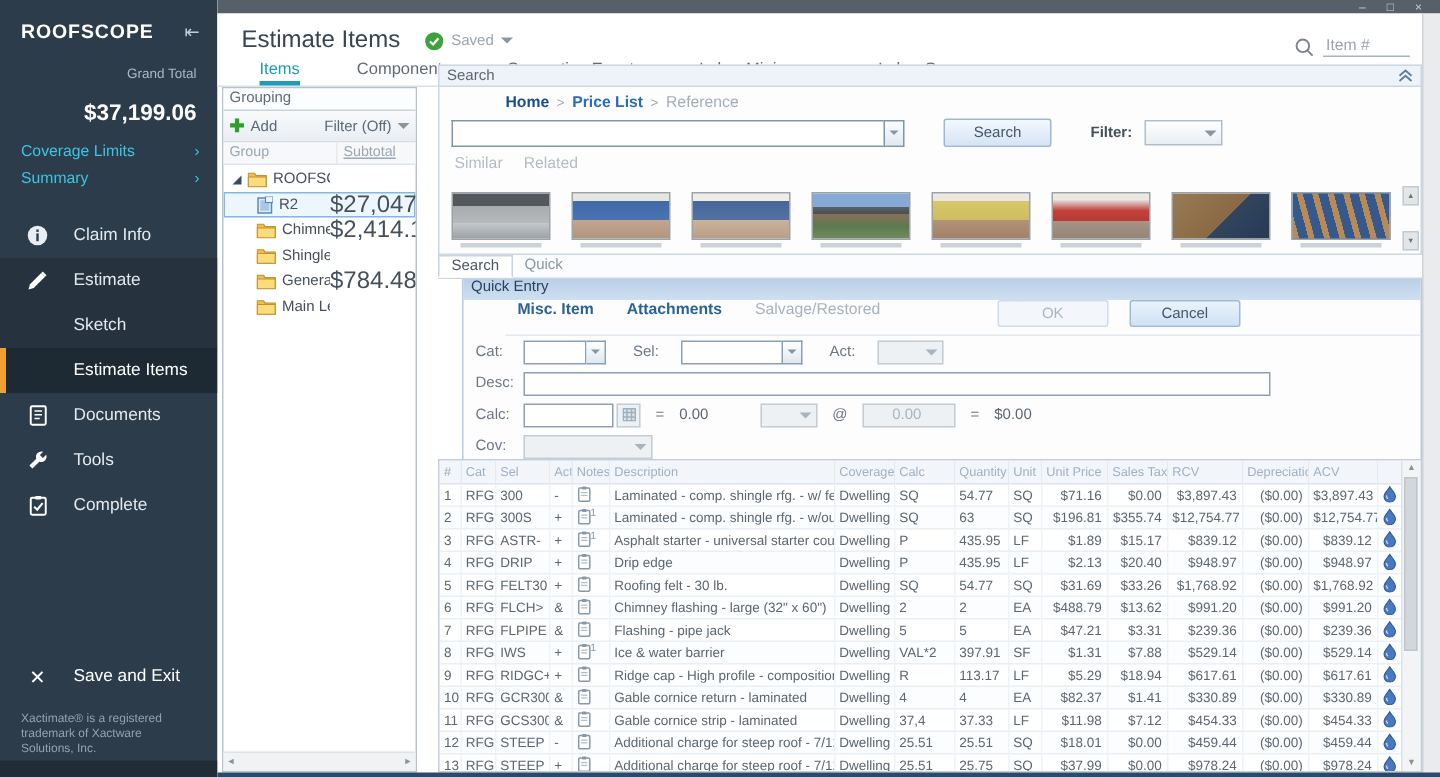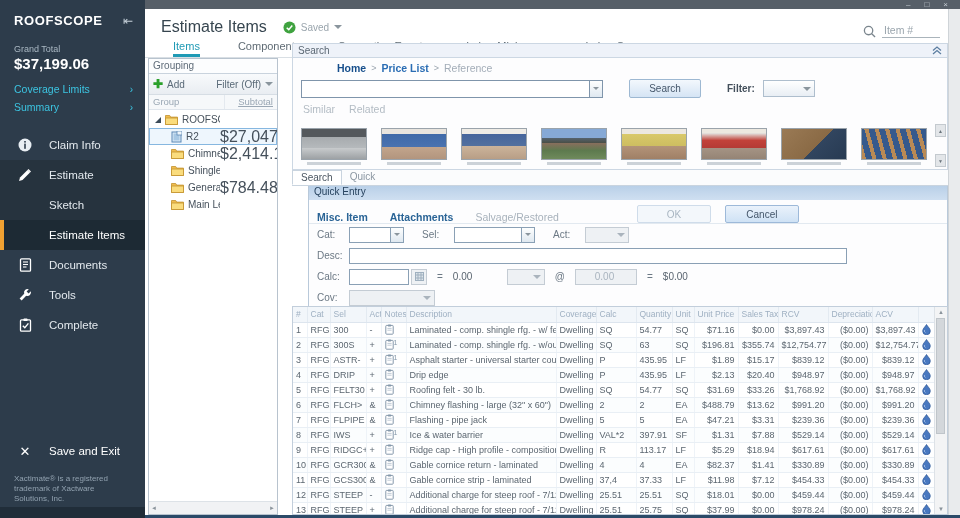--- a/index.html
+++ b/index.html
@@ -4,23 +4,23 @@
 <style>
   * { margin:0; padding:0; box-sizing:border-box; }
   html,body { width:960px; height:518px; overflow:hidden; font-family:"Liberation Sans",sans-serif; background:#fff; }
   #app { position:relative; width:960px; height:518px; background:#fff; }
 
   
   .sidebar { position:absolute; left:0; top:0; width:145px; height:518px; background:#2d3c4b; color:#e6ecf1; }
   .brand-row { display:flex; align-items:center; justify-content:space-between; padding:13px 12px 6px 14px; }
   .brand { font-size:13px; font-weight:bold; letter-spacing:.6px; color:#fff; }
   .collapse-ic { color:#c2cdd6; font-size:12px; cursor:pointer; }
-  .totals { padding:10px 14px 0 14px; }
+  .totals { padding:10px 14px 0 14px;text-align:right; }
   .gt-label { font-size:9px; color:#aab8c3; }
-  .gt-value { font-size:15px; font-weight:bold; color:#fff; margin-top:1px; }
+  .gt-value { font-size:15px; font-weight:bold; color:#fff; margin-top:13px; }
   .side-link { display:flex; justify-content:space-between; align-items:flex-end; padding:3px 12px 3px 14px; font-size:10.5px; color:#3cc5e2; cursor:pointer; }
   .side-link .chev { color:#3cc5e2; font-size:10px; }
   .nav { margin-top:14px; }
   .nav-row { display:flex; align-items:center; height:30px; padding-left:16px; font-size:11.5px; color:#e3e9ee; cursor:pointer; position:relative; }
   .nav-row .nicon { width:18px; height:16px; margin-right:15px; display:flex; align-items:center; justify-content:center; }
   .nav-row.in-block { background:#26333e; }
   .nav-row.child { padding-left:49px; }
   .nav-row.selected { background:#1d2a34; color:#fff; }
   .nav-row.selected::before { content:""; position:absolute; left:0; top:0; bottom:0; width:4px; background:#f0a132; }
   .save-exit { position:absolute; left:0; right:0; bottom:52px; display:flex; align-items:center; height:30px; padding-left:16px; font-size:11.5px; color:#fff; cursor:pointer; }
@@ -53,21 +53,21 @@
   .content { position:absolute; top:58px; left:0; right:12px; bottom:3px; }
 
   
   .grouping { position:absolute; left:3px; top:0; width:130px; bottom:0; border:1px solid #b8c3ce; background:#fff; }
   .g-title { height:15px; background:#fcfdfe; border-bottom:1px solid #c9d3dd; font-size:10px; color:#5f6c79; padding:1px 4px; }
   .g-toolbar { height:21px; display:flex; align-items:center; background:linear-gradient(#f8fafc,#e9edf2); border-bottom:1px solid #d6dde4; padding:0 4px; font-size:10px; color:#5a6a78; }
   .g-add-plus { color:#2ba02b; font-weight:bold; font-size:12px; margin-right:4px; }
   .g-filter { margin-left:auto; display:flex; align-items:center; gap:4px; cursor:pointer; }
   .g-cols { height:15px; display:flex; background:#f6f8fa; border-bottom:1px solid #dfe5ec; font-size:9.5px; color:#9aa7b4; }
   .g-cols .c1 { flex:1; padding:1px 4px; border-right:1px solid #e4e9ef; }
-  .g-cols .c2 { width:52px; text-align:right; padding:1px 4px;text-decoration:underline; }
+  .g-cols .c2 { width:52px; padding:1px 4px;text-decoration:underline; }
   .g-tree { position:absolute; top:52px; left:0; right:0; bottom:13px; overflow:hidden; }
   .t-row { display:flex; align-items:center; height:17px; font-size:10px; color:#45505b; padding-left:4px; cursor:pointer; border:1px solid transparent; }
   .t-row.child { padding-left:21px; }
   .t-row.selected { background:#eef6fd; border-color:#86b7e0; }
   .t-exp { width:8px; height:8px; margin-right:3px; position:relative; }
   .t-exp::after { content:""; position:absolute; right:1px; bottom:1px; border-bottom:6px solid #3c4b59; border-left:6px solid transparent; }
   .t-ic { margin-right:4px; display:flex; }
   .t-label { flex:1; white-space:nowrap; overflow:hidden; }
   .t-sub { width:56px; text-align:center; padding-right:3px; font-size:16px; color:#45505b; }
   .g-hscroll { position:absolute; left:0; right:0; bottom:0; height:13px; background:#f1f2f4; border-top:1px solid #dde2e7; display:flex; align-items:center; justify-content:space-between; padding:0 2px; }
@@ -109,21 +109,21 @@
   .thumb-vscroll { position:absolute; right:0; top:66px; bottom:2px; width:13px; display:flex; flex-direction:column; justify-content:space-between; align-items:center; }
   .mini-btn { width:11px; height:13px; background:#e3e6e9; border:1px solid #c4cacf; font-size:5px; color:#6a747c; display:flex; align-items:center; justify-content:center; }
 
   .panel-tabs { position:absolute; top:112px; left:0; right:0; height:16px; display:flex; border-bottom:1px solid #c9d4df; background:#fbfcfd; }
   .ptab { font-size:10px; color:#8b97a2; padding:1px 8px; cursor:pointer; }
   .ptab.active { color:#4a5560; background:#fff; border:1px solid #c9d4df; border-bottom:1px solid #fff; }
 
   
   .quick-entry { position:absolute; top:128px; left:16px; right:0; height:152px; border:1px solid #b9c9da; border-top:none; background:#fdfdfe; }
   .qe-hd { height:14px; background:linear-gradient(#b9d0e8,#cfdff1); font-size:10px; color:#27425e; padding:0 5px; }
-  .qe-toolbar { height:24px; display:flex; align-items:flex-end; padding-left:8px; border-bottom:1px solid #e2e9f0; }
+  .qe-toolbar { height:24px; display:flex; align-items:flex-start; padding-left:8px; border-bottom:1px solid #e2e9f0;margin-left:28px; }
   .qe-tab { font-size:10.5px; font-weight:bold; color:#2a6496; margin-right:22px; cursor:pointer; }
   .qe-tab.disabled { color:#a8b2bc; font-weight:normal; cursor:default; }
   .qe-btn-ok { margin-left:56px; width:74px; height:18px; font-size:10px; background:#f3f7fb; border:1px solid #cfdcea; color:#a9b6c2; border-radius:2px; }
   .qe-btn-cancel { margin-left:14px; width:74px; height:18px; font-size:10px; background:linear-gradient(#eaf2fb,#cfe2f5); border:1px solid #9db9d9; color:#44566a; border-radius:2px; cursor:pointer; }
   .qe-row { display:flex; align-items:center; height:21px; padding-left:8px; font-size:10px; color:#6b7884; }
   .qe-lab { width:32px; }
   .qe-input { height:16px; border:1px solid #8aa0b5; font-size:10px; padding:0 3px; outline:none; }
   .qe-combo { display:flex; }
   .qe-combo .drop { width:13px; height:16px; border:1px solid #8aa0b5; border-left:none; background:linear-gradient(#fdfefe,#dfe8f0); display:flex; align-items:center; justify-content:center; }
   .qe-combo .drop .caret { border-top-width:3px; border-left-width:3px; border-right-width:3px; }

